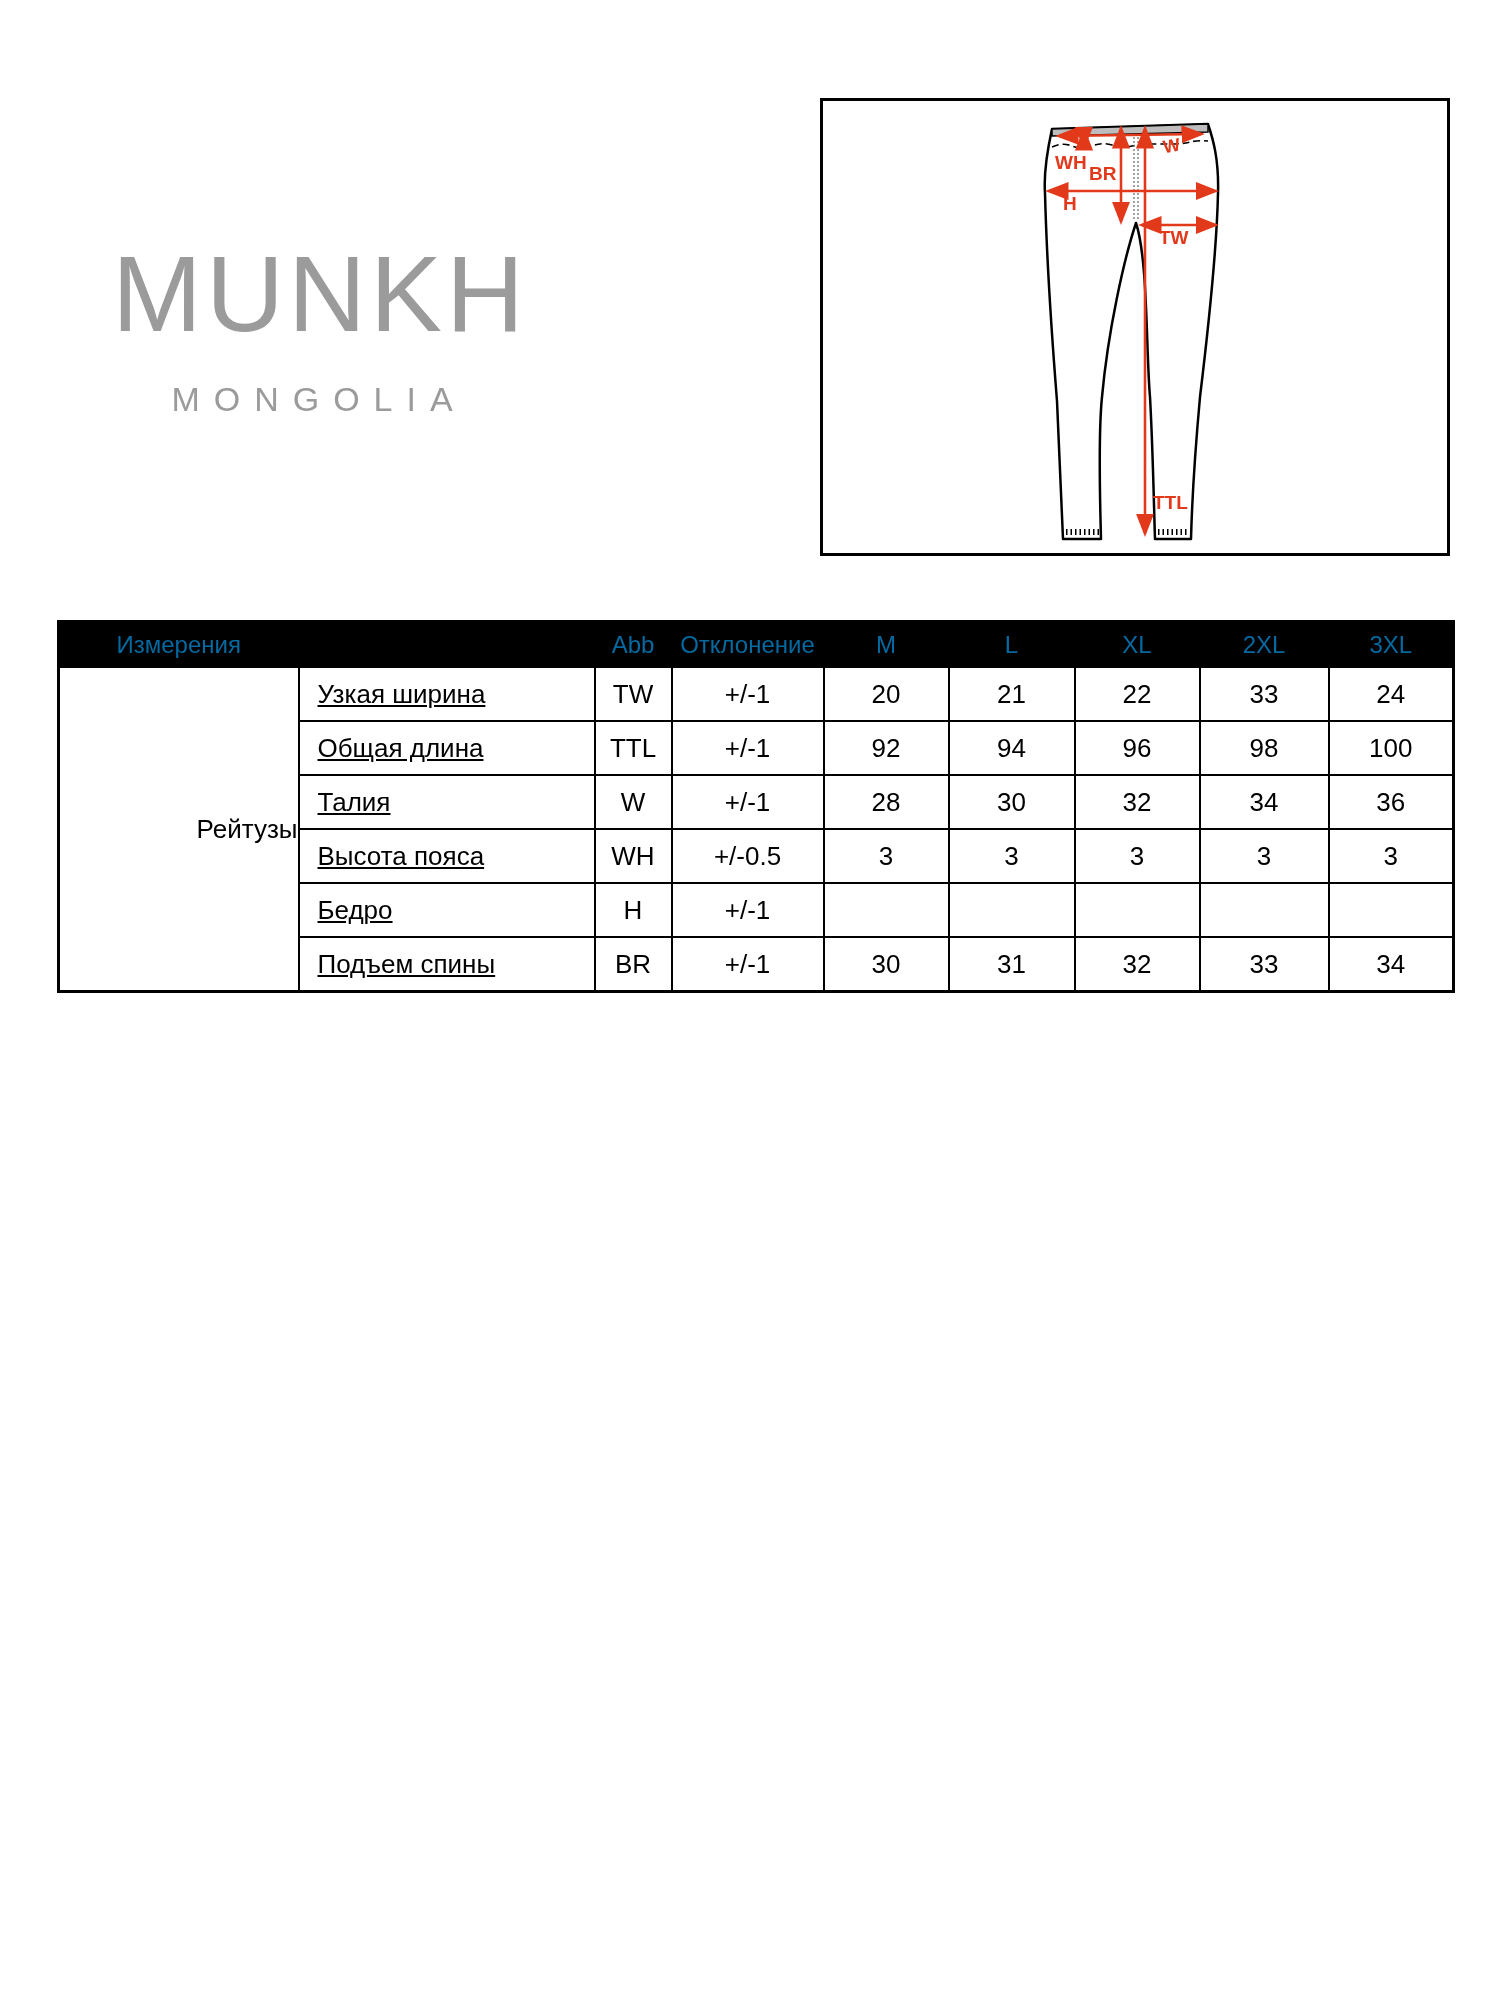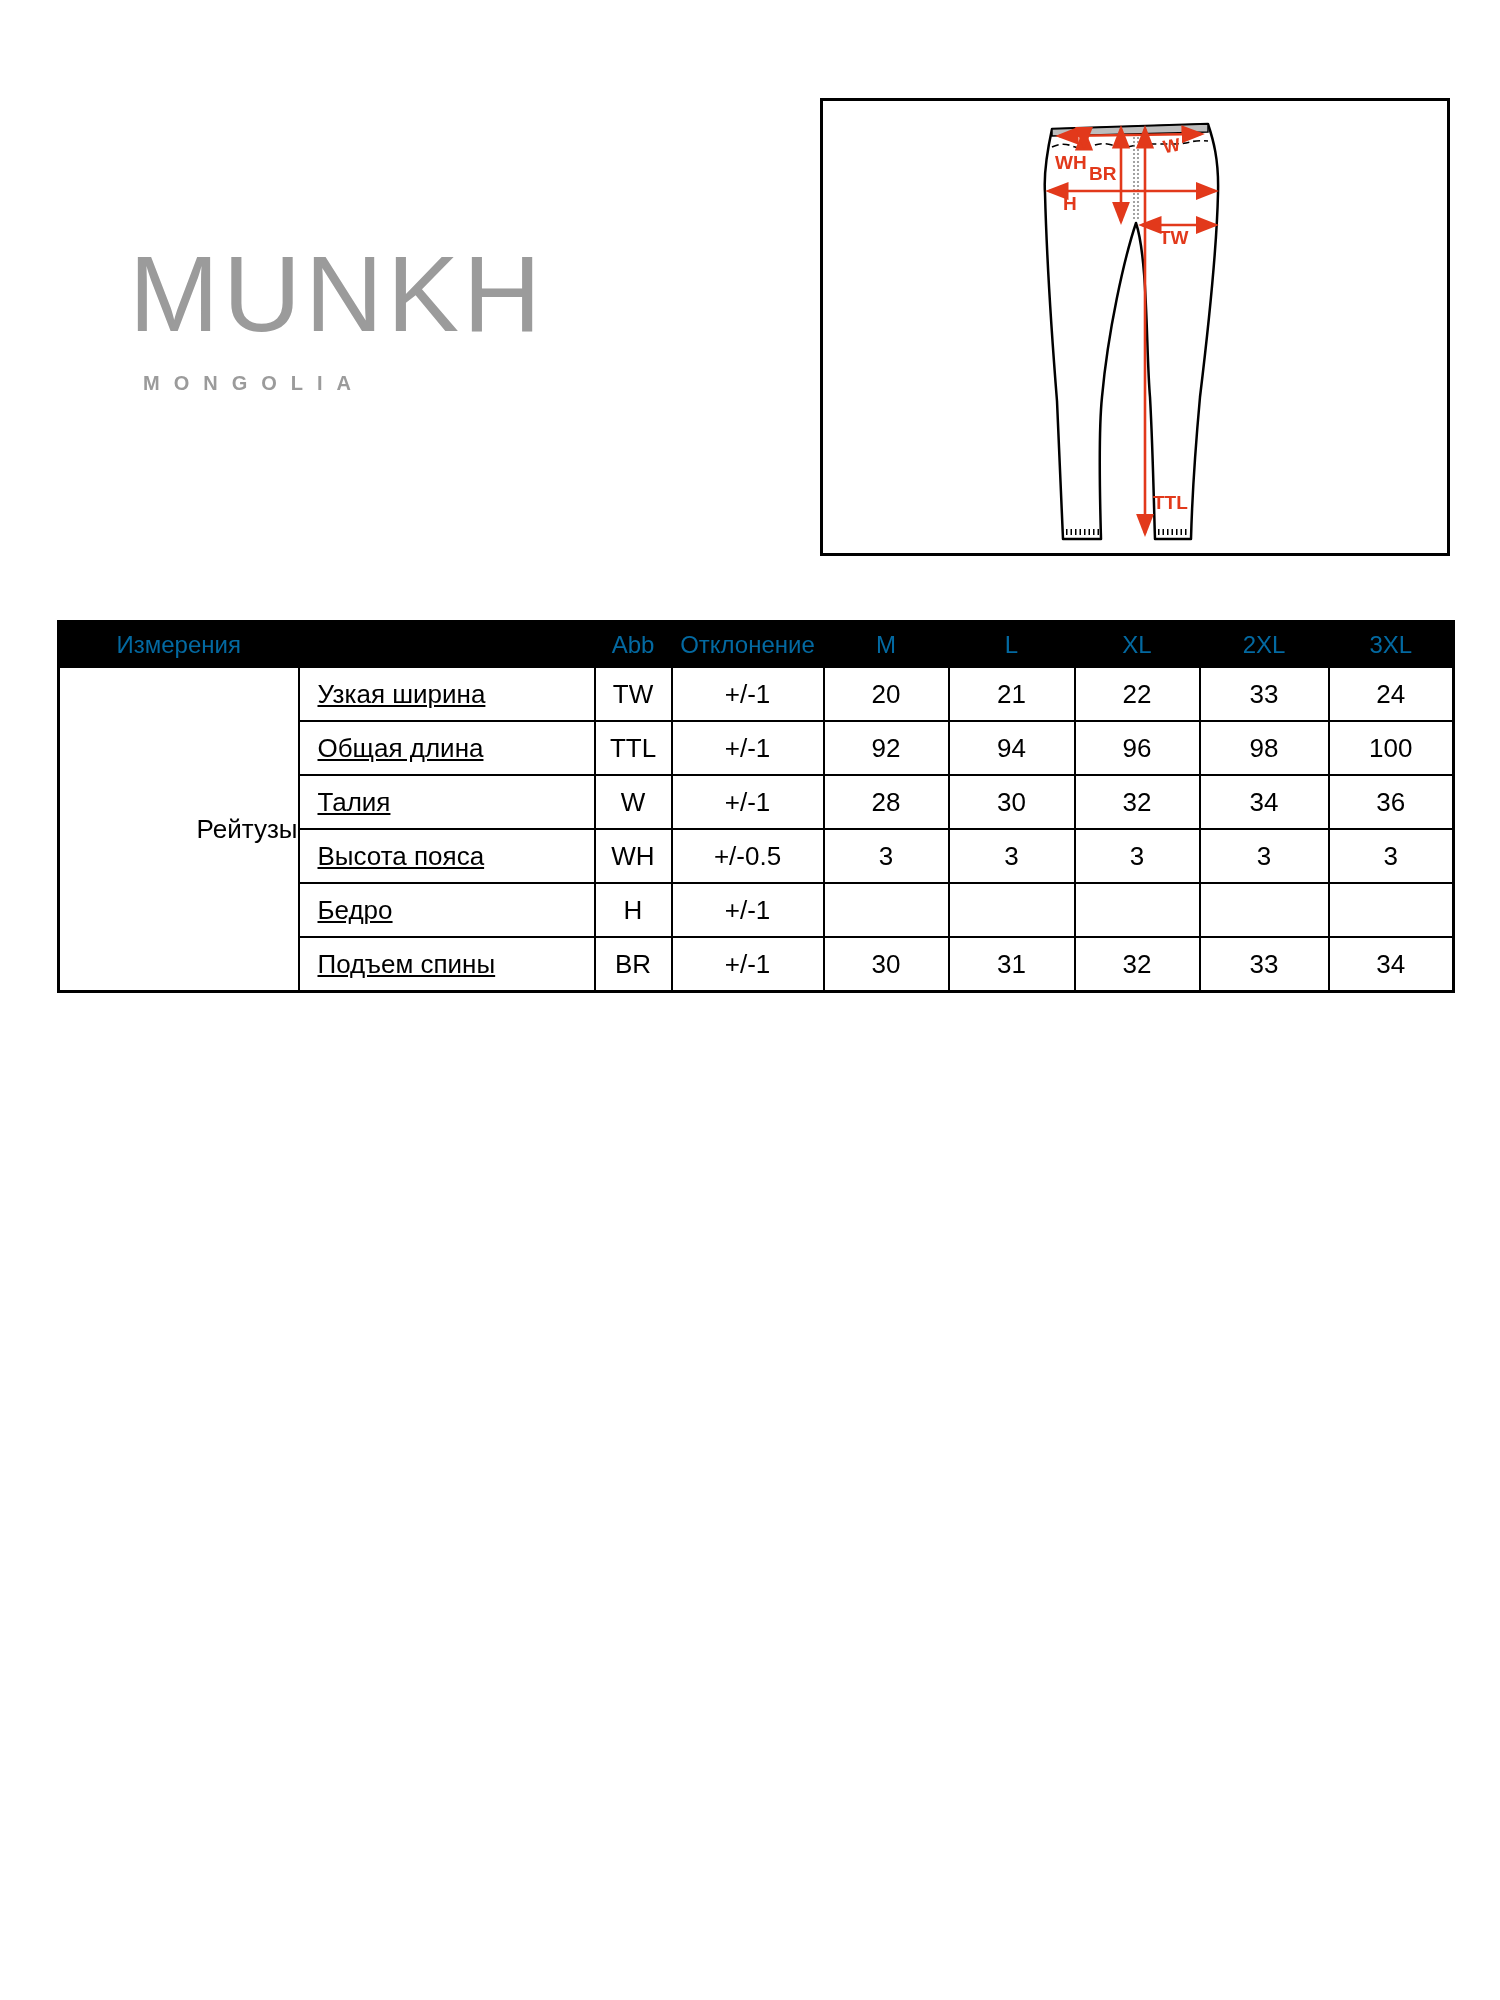--- a/index.html
+++ b/index.html
@@ -5,30 +5,30 @@
   html,body{margin:0;padding:0;background:#fff;}
   .page{
     position:relative;
     width:1500px;height:2000px;
     background:#ffffff;
     font-family:"Liberation Sans", sans-serif;
     overflow:hidden;
   }
   
   .logo{
-    position:absolute;left:129px;top:240px;width:400px;
-    color:#9b9b9b;
+    position:absolute;left:112px;top:240px;width:400px;
+    text-align:center;color:#9b9b9b;
   }
   .logo .brand-name{
     font-size:108px;line-height:1;letter-spacing:4px;
     font-weight:400;white-space:nowrap;
   }
   .logo .brand-sub{
-    font-size:20px;letter-spacing:14px;margin-top:24px;
-    font-weight:700;white-space:nowrap;text-indent:14px;
+    font-size:34px;letter-spacing:14px;margin-top:32px;
+    font-weight:400;white-space:nowrap;text-indent:14px;
   }
   
   .diagram-box{
     position:absolute;left:820px;top:98px;
     width:624px;height:452px;
     border:3px solid #000;background:#fff;
   }
   .diagram-box svg{display:block;width:100%;height:100%;}
   
   table.size-table{

